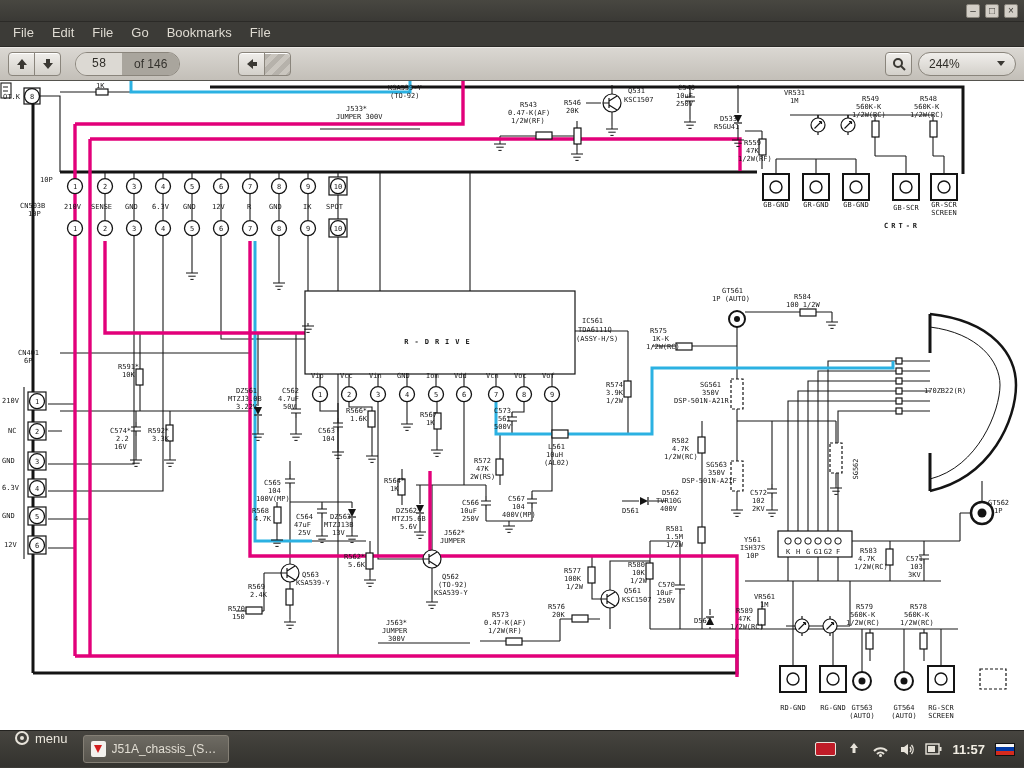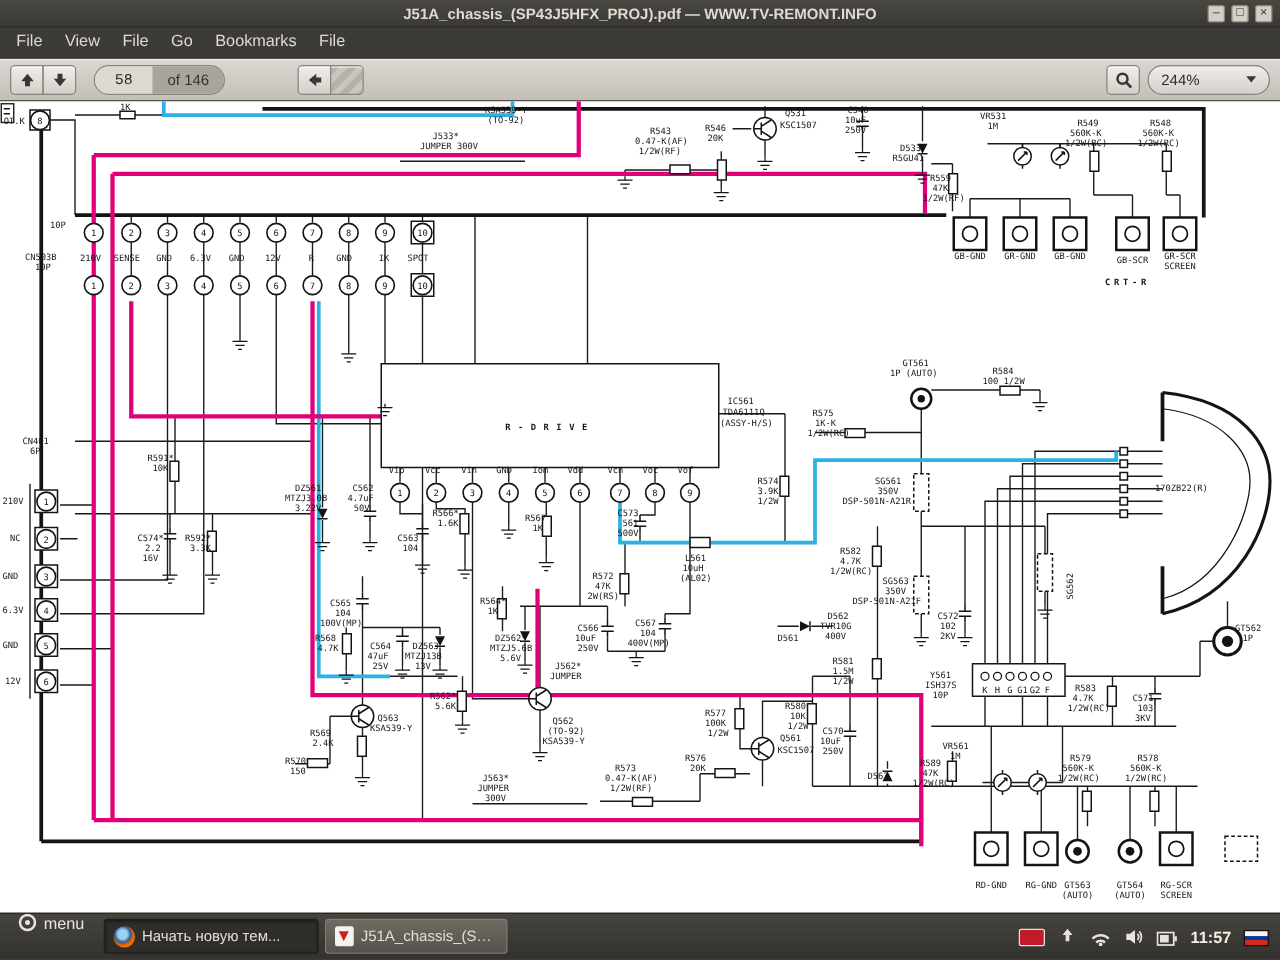--- a/index.html
+++ b/index.html
@@ -52,41 +52,40 @@
   .menu-icon{width:14px;height:14px;border:2px solid #e7e3da;border-radius:50%;position:relative}
   .menu-icon::after{content:"";position:absolute;left:3px;top:3px;width:4px;height:4px;background:#e7e3da;border-radius:50%}
   .task{height:28px;display:flex;align-items:center;gap:6px;padding:0 7px;border-radius:3px;font-size:12px;color:#e2ded4;overflow:hidden;white-space:nowrap}
   .task .task-label{overflow:hidden;text-overflow:ellipsis}
   .task-ff{width:172px;background:#2f2e2a;border:1px solid #1f1e1b;box-shadow:inset 0 1px 3px #191814}
   .task-pdf{width:146px;background:linear-gradient(#6e6b63,#56534c);border:1px solid #847f75}
   .ff-icon{width:17px;height:17px;border-radius:50%;flex:none;
      background:radial-gradient(circle at 42% 38%,#9cd0ee 0 26%,#2d5e9e 44%,#e66000 58%,#f9a10a 100%)}
   .pdf-icon{width:15px;height:16px;background:#f4f2ee;border-radius:2px;flex:none;position:relative}
   .pdf-icon::after{content:"";position:absolute;left:3px;top:4px;border-left:4.5px solid transparent;border-right:4.5px solid transparent;border-top:8px solid #d21e1e}
-  .tray{margin-left:auto;display:flex;align-items:flex-end;gap:10px;padding-right:4px}
+  .tray{margin-left:auto;display:flex;align-items:center;gap:10px;padding-right:4px}
   .red-ind{width:21px;height:14px;background:#c01c28;border:1px solid #e8e4dc;border-radius:2px}
   .clock{color:#f2eee4;font-size:13px;font-weight:bold}
   .flag{width:20px;height:13px;border:1px solid #111;display:flex;flex-direction:column}
   .flag i{flex:1}
 </style>
 </head>
 <body>
 
 <div class="titlebar">
-  <div class="title">J51A_chassis_(SP43J5HFX_PROJ).pdf — WWW.TV-REMONT.INFO</div>
   <div class="winbtns">
     <div class="wb">–</div>
     <div class="wb">□</div>
     <div class="wb">×</div>
   </div>
 </div>
 
 <div class="menubar">
   <span class="mi">File</span>
-  <span class="mi">View</span>
+  <span class="mi">Edit</span>
   <span class="mi">File</span>
   <span class="mi">Go</span>
   <span class="mi">Bookmarks</span>
   <span class="mi">File</span>
 </div>
 
 <div class="toolbar">
   <div class="grp">
     <div class="tbtn">
       <svg width="12" height="12">
@@ -635,24 +634,20 @@
         <text x="941" y="637" font-size="6.5" text-anchor="middle">SCREEN</text>
       </g>
 </svg>
 </div>
 
 <div class="taskbar">
   <div class="menu-btn">
     <span class="menu-icon"></span>
     <span>menu</span>
   </div>
-  <div class="task task-ff">
-    <span class="ff-icon"></span>
-    <span class="task-label">Начать новую тем...</span>
-  </div>
   <div class="task task-pdf">
     <span class="pdf-icon"></span>
     <span class="task-label">J51A_chassis_(SP4...</span>
   </div>
   <div class="tray">
     <span class="red-ind"></span>
     <svg width="16" height="16">
       <path d="M8,2 L12,7 H9.5 V12 H6.5 V7 H4 Z M3,14 H13" fill="#e7e3da"></path>
     </svg>
     <svg width="17" height="15">

